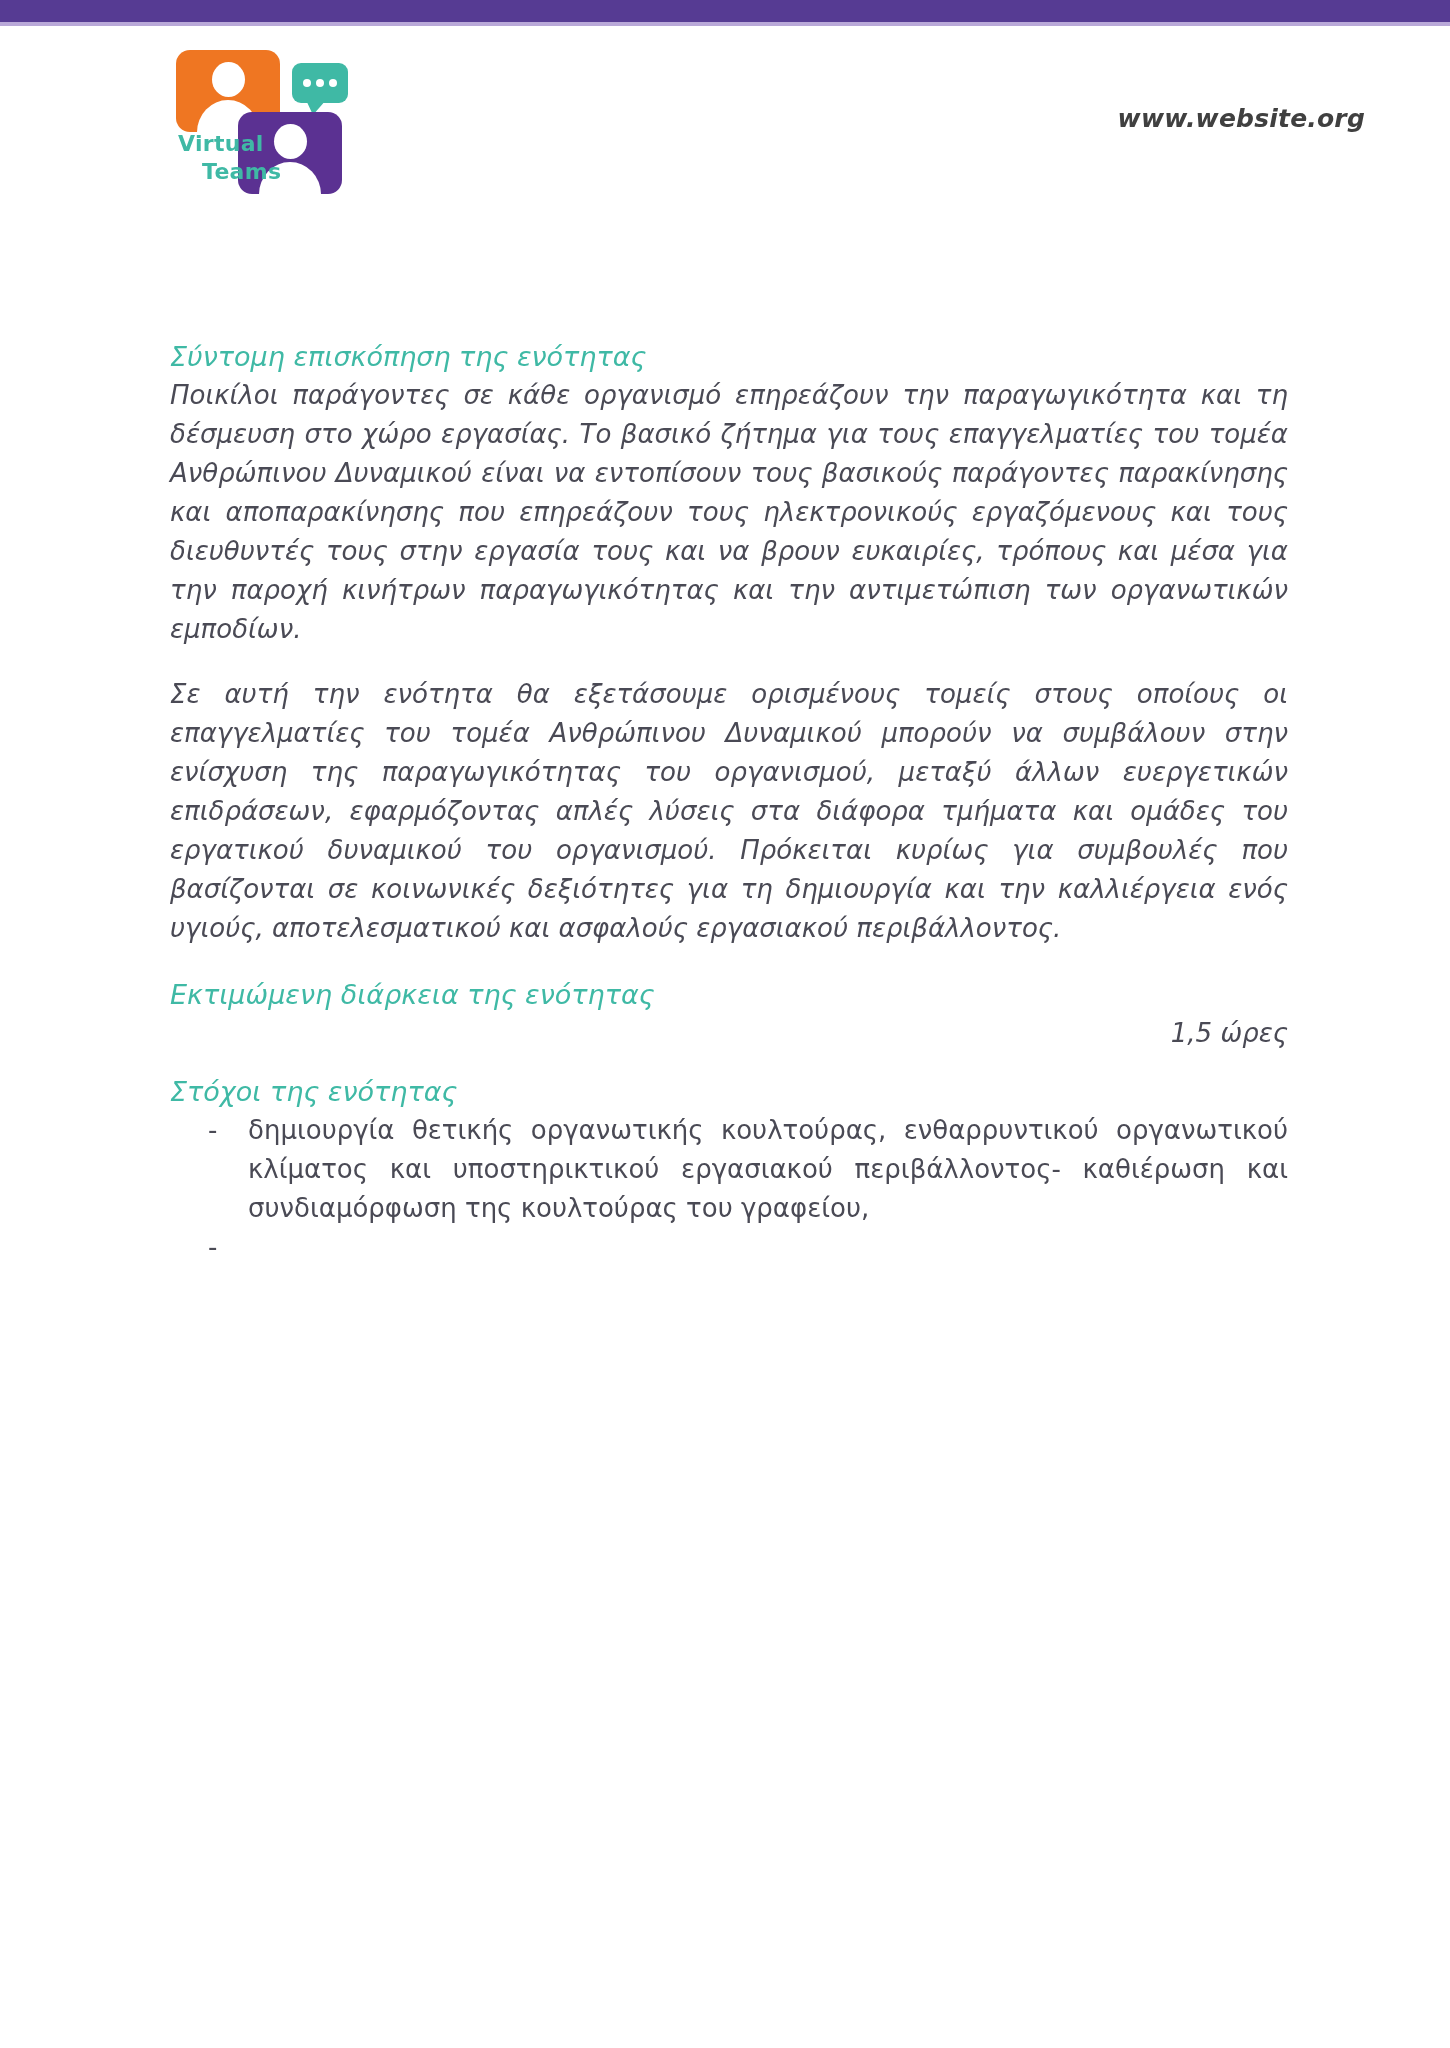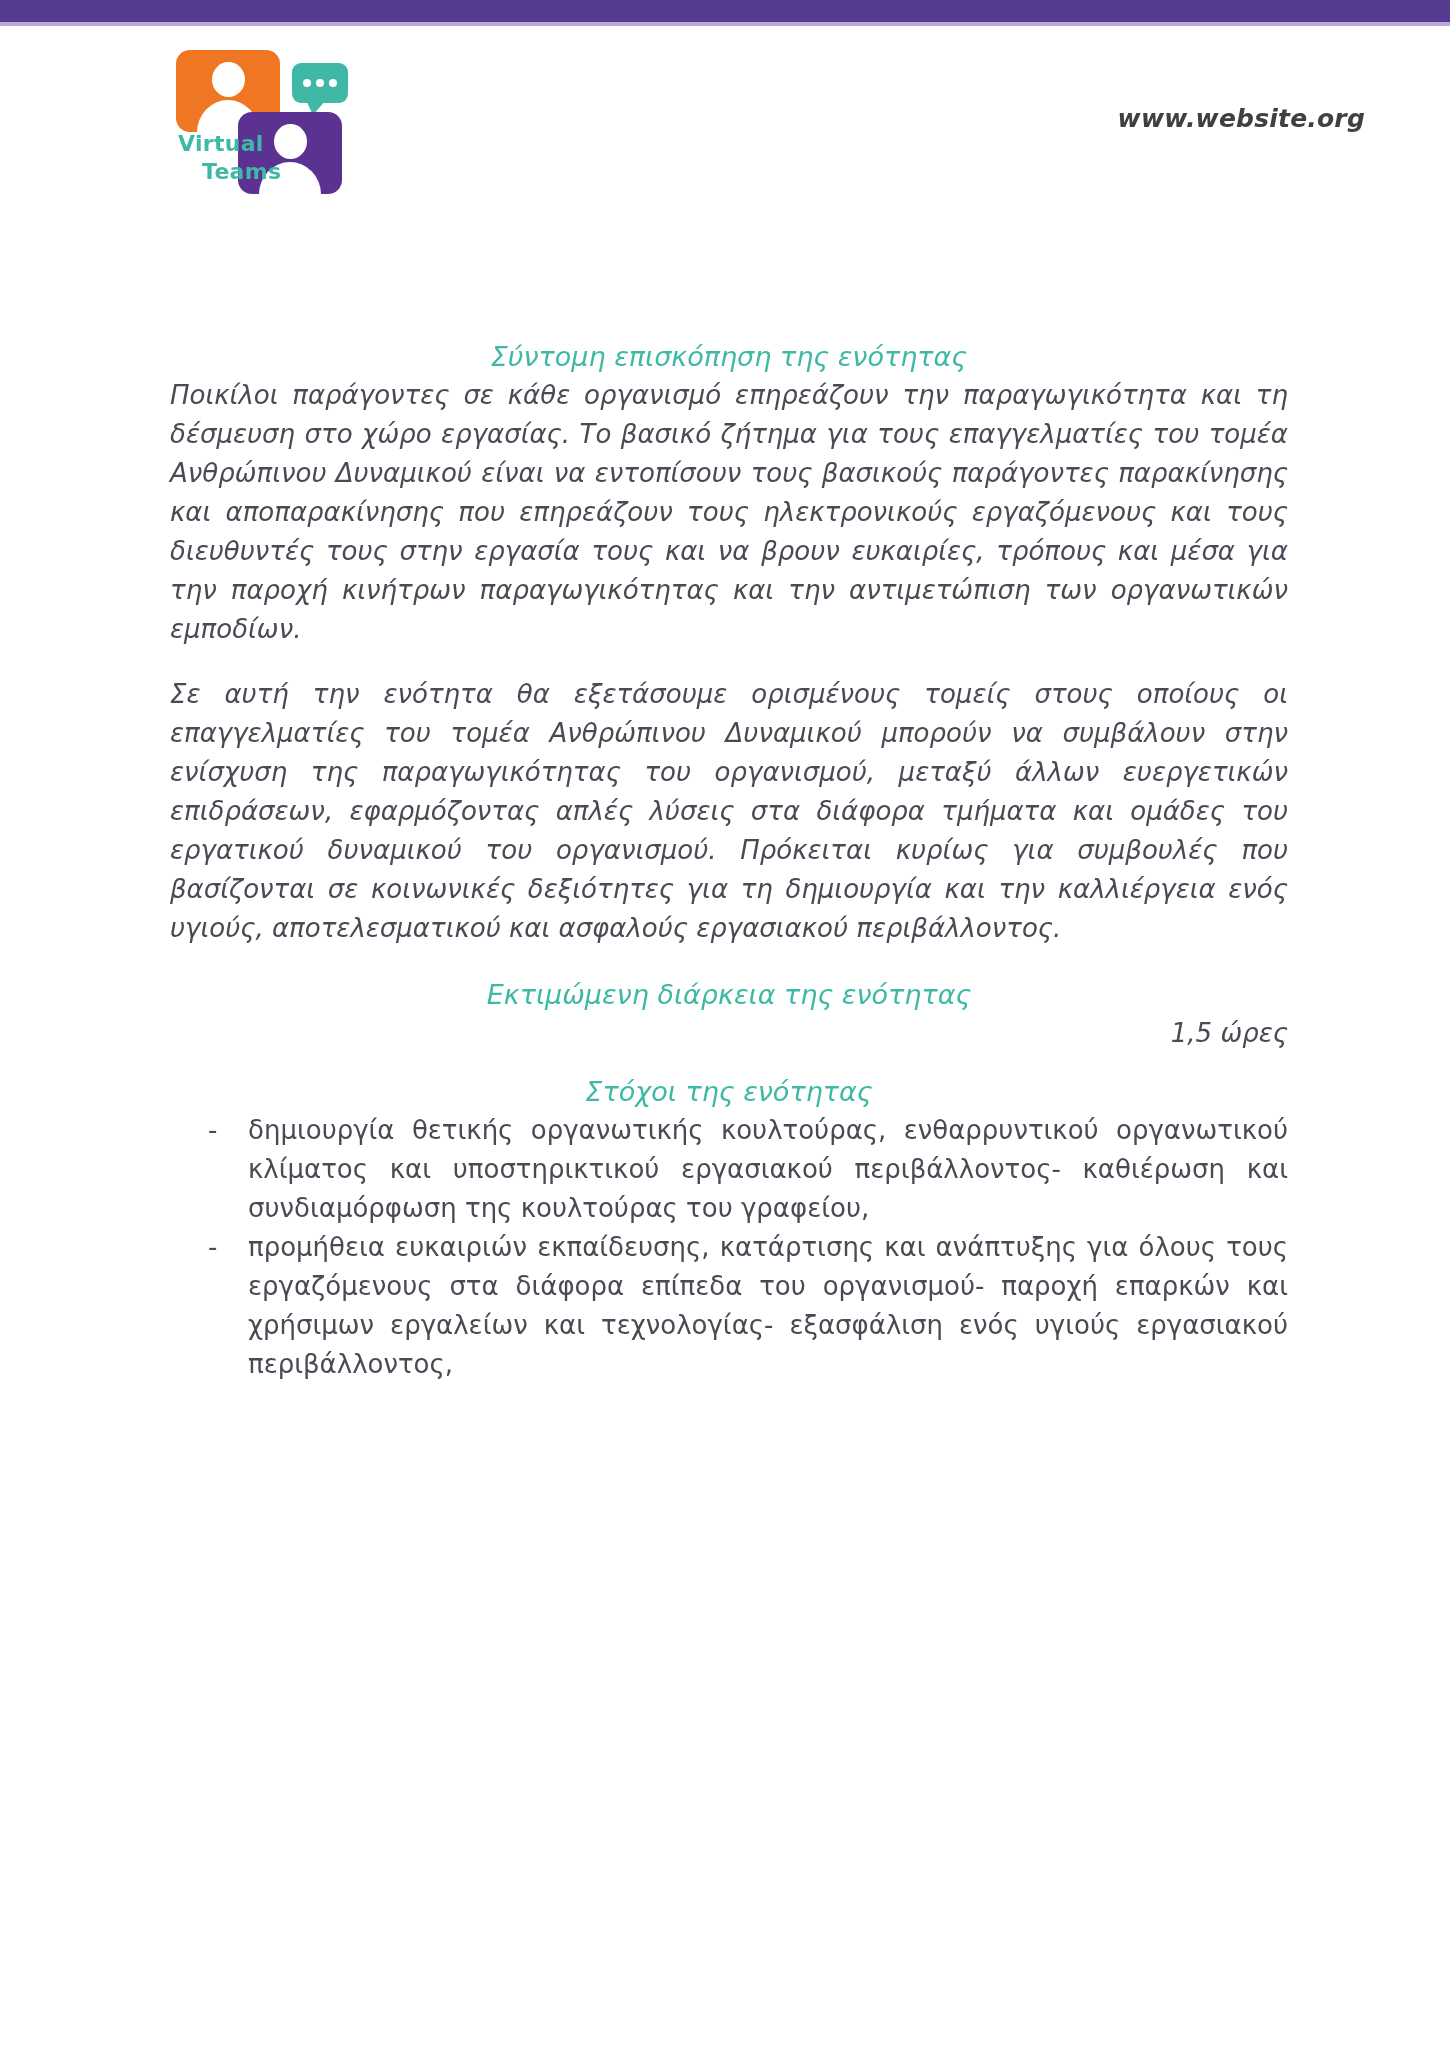--- a/index.html
+++ b/index.html
@@ -156,21 +156,20 @@
     letter-spacing: -0.1px;
   }
 
   .sec-heading {
     color: #3fb9a5;
     font-style: italic;
     font-size: 27px;
     line-height: 34px;
     margin: 0 0 2px 0;
     font-weight: normal;
-    text-align: center;
   }
 
   .para {
     color: #4a4a55;
     font-size: 26px;
     line-height: 39px;
     margin: 0 0 26px 0;
     text-align: justify;
     text-justify: inter-word;
     font-style: italic;
@@ -250,17 +249,16 @@
 
   <h2 class="sec-heading">Στόχοι της ενότητας</h2>
 
   <ul class="bullets">
     <li>
       <span class="dash">-</span>
       <span>δημιουργία θετικής οργανωτικής κουλτούρας, ενθαρρυντικού οργανωτικού κλίματος και υποστηρικτικού εργασιακού περιβάλλοντος- καθιέρωση και συνδιαμόρφωση της κουλτούρας του γραφείου,</span>
     </li>
     <li>
       <span class="dash">-</span>
-      <span>προμήθεια ευκαιριών εκπαίδευσης, κατάρτισης και ανάπτυξης για όλους τους εργαζόμενους στα διάφορα επίπεδα του οργανισμού- παροχή επαρκών και χρήσιμων εργαλείων και τεχνολογίας- εξασφάλιση ενός υγιούς εργασιακού περιβάλλοντος,</span>
     </li>
   </ul>
 
 </div>
 
 </body></html>

